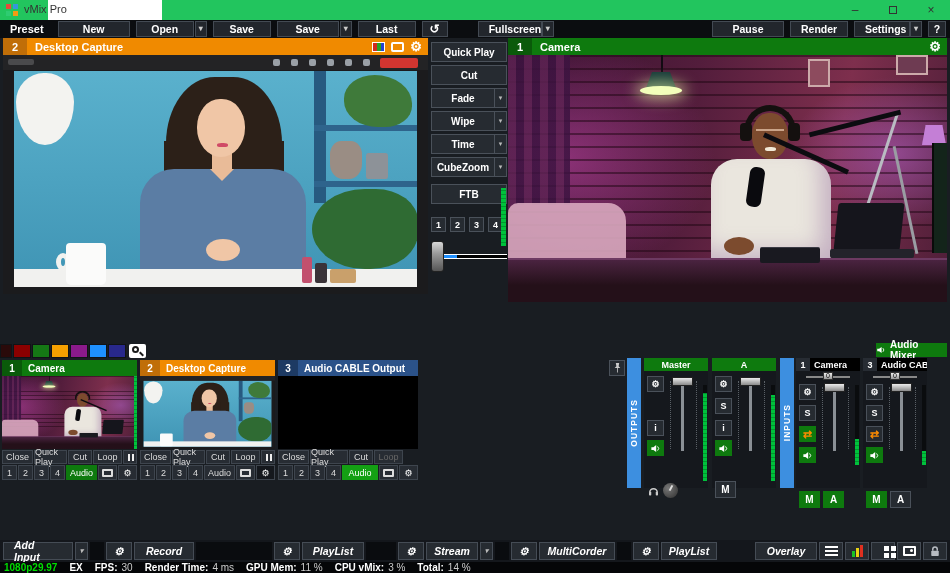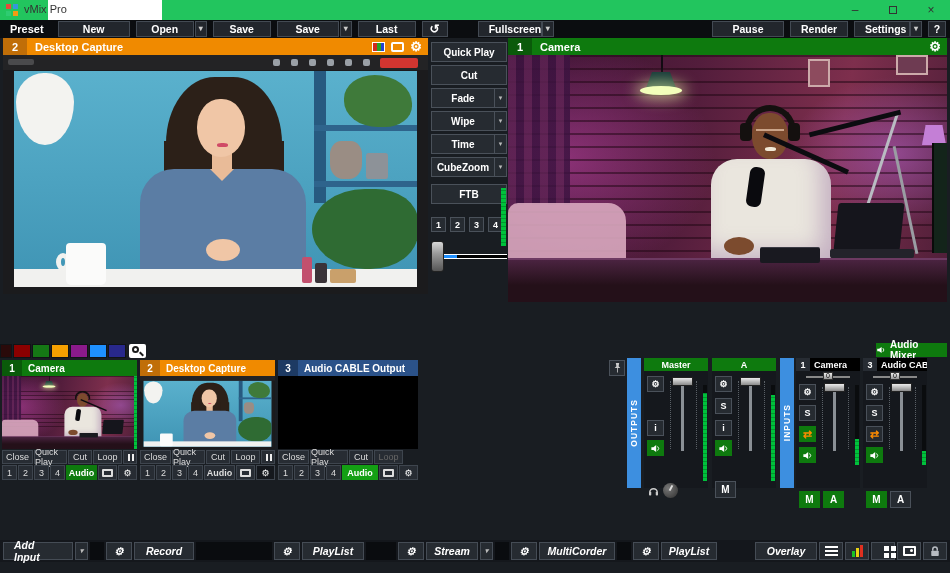--- a/index.html
+++ b/index.html
@@ -128,21 +128,21 @@
   .card-title { margin-left:6px; white-space:nowrap; overflow:hidden; }
   .card-thumb { position:relative; height:73px; background:#000; overflow:hidden; }
   .thumb-scale-prog { position:absolute; left:0; top:0; transform:scale(0.3075,0.2955); transform-origin:0 0; }
   .thumb-scale-prev { position:absolute; left:0; top:0; transform:scale(0.3176,0.3054); transform-origin:0 0; }
   .card-meter { position:absolute; right:0; top:0; width:3px; height:73px; background:repeating-linear-gradient(to top,#00c13c 0 3px,#00962e 3px 4px); }
   .card-row { display:flex; gap:1px; margin-top:1px; }
   .cbtn { height:14px; background:#272c33; border:1px solid #3e454e; color:#ddd; font-size:9px; display:flex; align-items:center; justify-content:center; }
   .cbtn.disabled { color:#666; }
   .crow2 .cbtn { height:15px; }
   .c-close { width:31px; } .c-qp { flex:1; } .c-cut { width:24px; } .c-loop { width:29px; } .c-pause { width:14px; }
-  .c-n { width:15px; } .c-audio { flex:1; font-weight:bold; }
+  .c-n { width:15px; } .c-audio { flex:1; font-weight:normal; }
   .c-audio.on { background:#0e7a0e; border-color:#0e7a0e; color:#fff; }
   .c-audio.on2 { background:#14a014; border-color:#14a014; color:#fff; }
   .c-mon { width:19px; } .c-gear { width:19px; color:#fff; }
   .i-monitor-sm { width:11px; height:8px; border:2px solid #ddd; border-radius:1px; }
   .i-pause { width:2px; height:7px; background:#eee; box-shadow:4px 0 0 #eee; margin-left:-3px; }
 
   
   .mixer-title { position:absolute; left:876px; top:343px; width:71px; height:14px; background:#0e7a0e; color:#fff; font-size:10px; font-weight:bold; display:flex; align-items:center; justify-content:center; gap:4px; }
   .mixer-panel { position:absolute; left:607px; top:358px; width:320px; height:130px; }
   .pin-btn { position:absolute; left:2px; top:2px; width:16px; height:16px; background:#262b31; border:1px solid #4a515a; display:flex; align-items:center; justify-content:center; }
@@ -700,14 +700,28 @@
         <span class="i-fsmon"></span>
       </div>
     <div class="bbtn bicon" style="margin-right:0">
       <svg width="12" height="13" viewBox="0 0 16 16">
           <rect x="3" y="7" width="10" height="7" rx="1" fill="#b8bcc2"></rect>
           <path d="M5 7V5a3 3 0 0 1 6 0v2" stroke="#b8bcc2" stroke-width="2" fill="none"></path>
         </svg>
     </div>
   </div>
 
+  <div class="status-bar">
+    <span class="st-res">1080p29.97</span>
+    <span class="st-lab">EX</span>
+    <span class="st-lab">FPS:</span>
+    <span class="st-val">30</span>
+    <span class="st-lab">Render Time:</span>
+    <span class="st-val">4 ms</span>
+    <span class="st-lab">GPU Mem:</span>
+    <span class="st-val">11 %</span>
+    <span class="st-lab">CPU vMix:</span>
+    <span class="st-val">3 %</span>
+    <span class="st-lab">Total:</span>
+    <span class="st-val">14 %</span>
+  </div>
 
 </div>
 
 </body></html>

